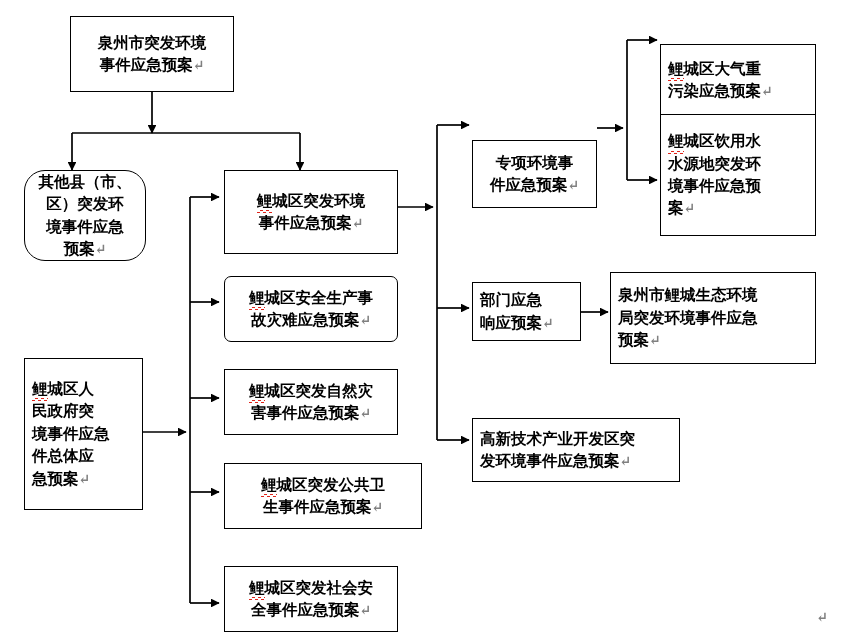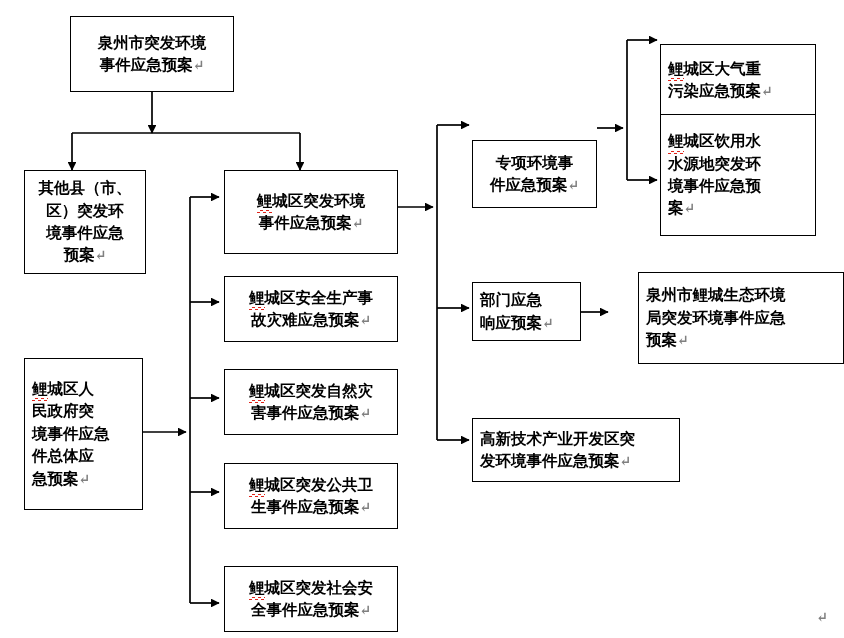--- a/index.html
+++ b/index.html
@@ -123,41 +123,41 @@
       <path d="M 627 180 L 657 180" marker-end="url(#arrow)"></path>
 
       <path d="M 581 312 L 608 312" marker-end="url(#arrow)"></path>
     </g>
   </svg>
 
   <div class="node al-center" style="left:70px; top:16px; width:164px; height:76px;">
     <span class="txt"><span>泉州市突发环境</span><br><span>事件应急预案</span><span class="pilcrow">↵</span></span>
   </div>
 
-  <div class="node al-just-last-center" style="left:24px; top:170px; width:122px; height:104px;">
+  <div class="node al-just-last-center" style="left:24px; top:170px; width:122px; height:91px;border-radius:21px;">
     <span class="txt"><span>其他县（市、</span><br><span>区）突发环</span><br><span>境事件应急</span><br><span>预案</span><span class="pilcrow">↵</span></span>
   </div>
 
   <div class="node al-just-last-left" style="left:24px; top:358px; width:119px; height:152px;">
     <span class="txt"><span class="sq">鲤</span><span></span>城区人<br><span>民政府突</span><br><span>境事件应急</span><br><span>件总体应</span><br><span>急预案</span><span class="pilcrow">↵</span></span>
   </div>
 
   <div class="node al-center" style="left:224px; top:170px; width:174px; height:84px;">
     <span class="txt"><span class="sq">鲤</span>城区突发环境<br>事件应急预案<span class="pilcrow">↵</span></span>
   </div>
 
-  <div class="node al-center" style="left:224px; top:276px; width:174px; height:66px;">
+  <div class="node al-center" style="left:224px; top:276px; width:174px; height:66px;border-radius:7px;">
     <span class="txt"><span class="sq">鲤</span>城区安全生产事<br>故灾难应急预案<span class="pilcrow">↵</span></span>
   </div>
 
   <div class="node al-center" style="left:224px; top:369px; width:174px; height:66px;">
     <span class="txt"><span class="sq">鲤</span>城区突发自然灾<br>害事件应急预案<span class="pilcrow">↵</span></span>
   </div>
 
-  <div class="node al-center" style="left:224px; top:463px; width:174px; height:66px;">
+  <div class="node al-center" style="left:224px; top:463px; width:198px; height:66px;">
     <span class="txt"><span class="sq">鲤</span>城区突发公共卫<br>生事件应急预案<span class="pilcrow">↵</span></span>
   </div>
 
   <div class="node al-center" style="left:224px; top:566px; width:174px; height:66px;">
     <span class="txt"><span class="sq">鲤</span>城区突发社会安<br>全事件应急预案<span class="pilcrow">↵</span></span>
   </div>
 
   <div class="node al-center" style="left:472px; top:94px; width:125px; height:68px;margin-top:46px;">
     <span class="txt"><span>专项环境事</span><br><span>件应急预案</span><span class="pilcrow">↵</span></span>
   </div>
@@ -171,19 +171,19 @@
   </div>
 
   <div class="node al-just-last-left" style="left:660px; top:8px; width:156px; height:72px;margin-top:36px;">
     <span class="txt"><span class="sq">鲤</span>城区大气重<br>污染应急预案<span class="pilcrow">↵</span></span>
   </div>
 
   <div class="node al-just-last-left" style="left:660px; top:114px; width:156px; height:122px;">
     <span class="txt"><span class="sq">鲤</span>城区饮用水<br>水源地突发环<br>境事件应急预<br>案<span class="pilcrow">↵</span></span>
   </div>
 
-  <div class="node al-left" style="left:638px; top:272px; width:206px; height:92px;">
+  <div class="node al-left" style="left:610px; top:272px; width:206px; height:92px;">
     <span class="txt"><span>泉州市鲤城生态环境</span><br><span>局突发环境事件应急</span><br><span>预案</span><span class="pilcrow">↵</span></span>
   </div>
 
   <span class="tail-mark">↵</span>
 
 </div>
 
 </body></html>

